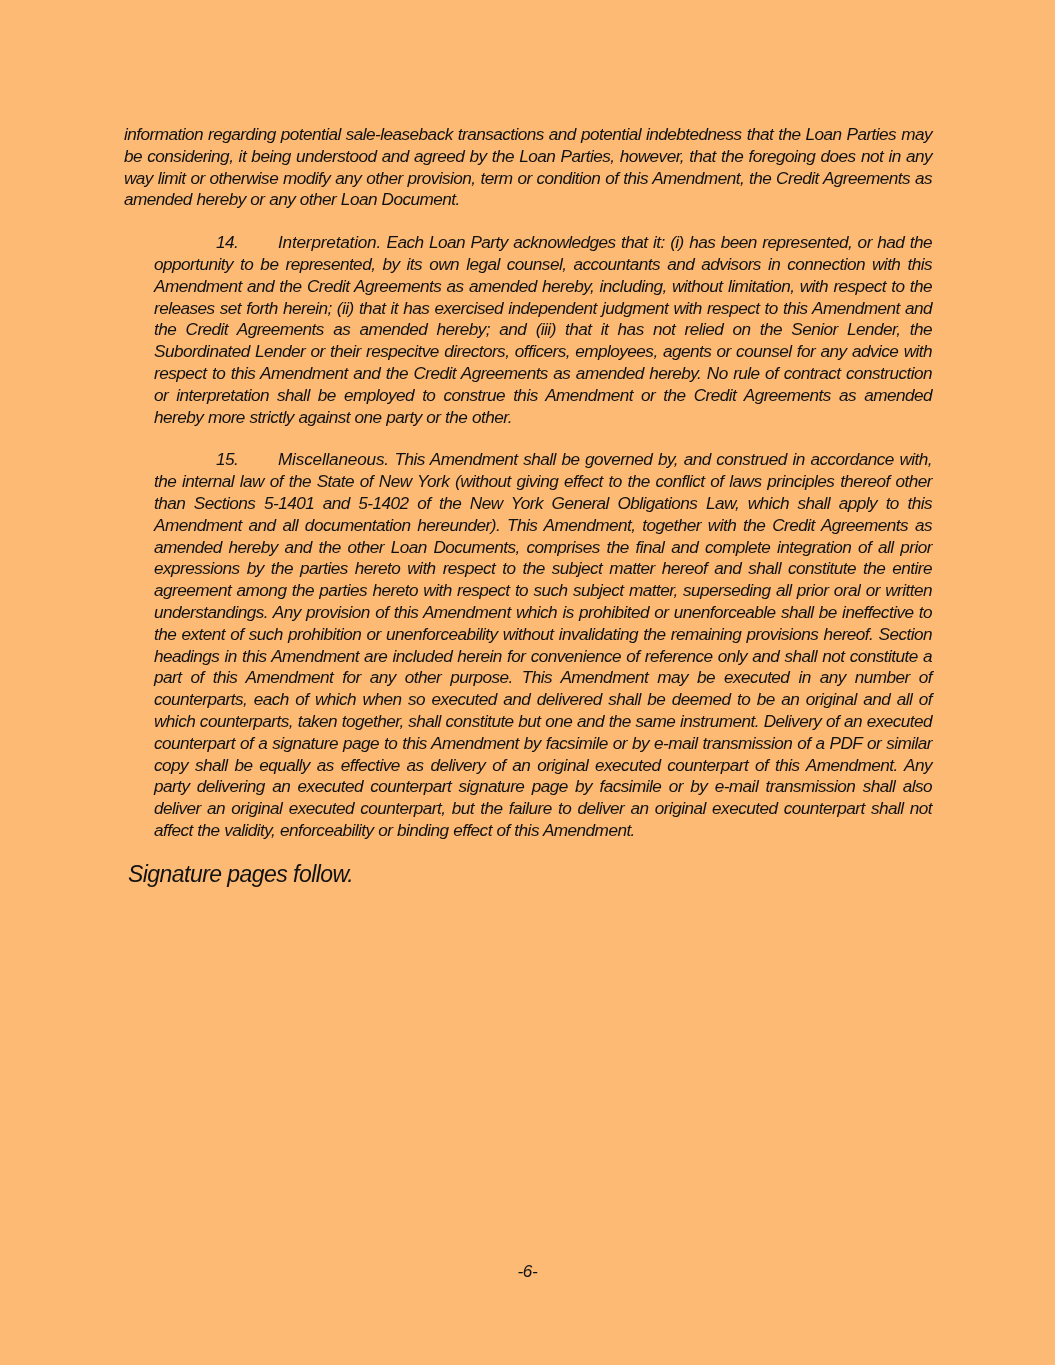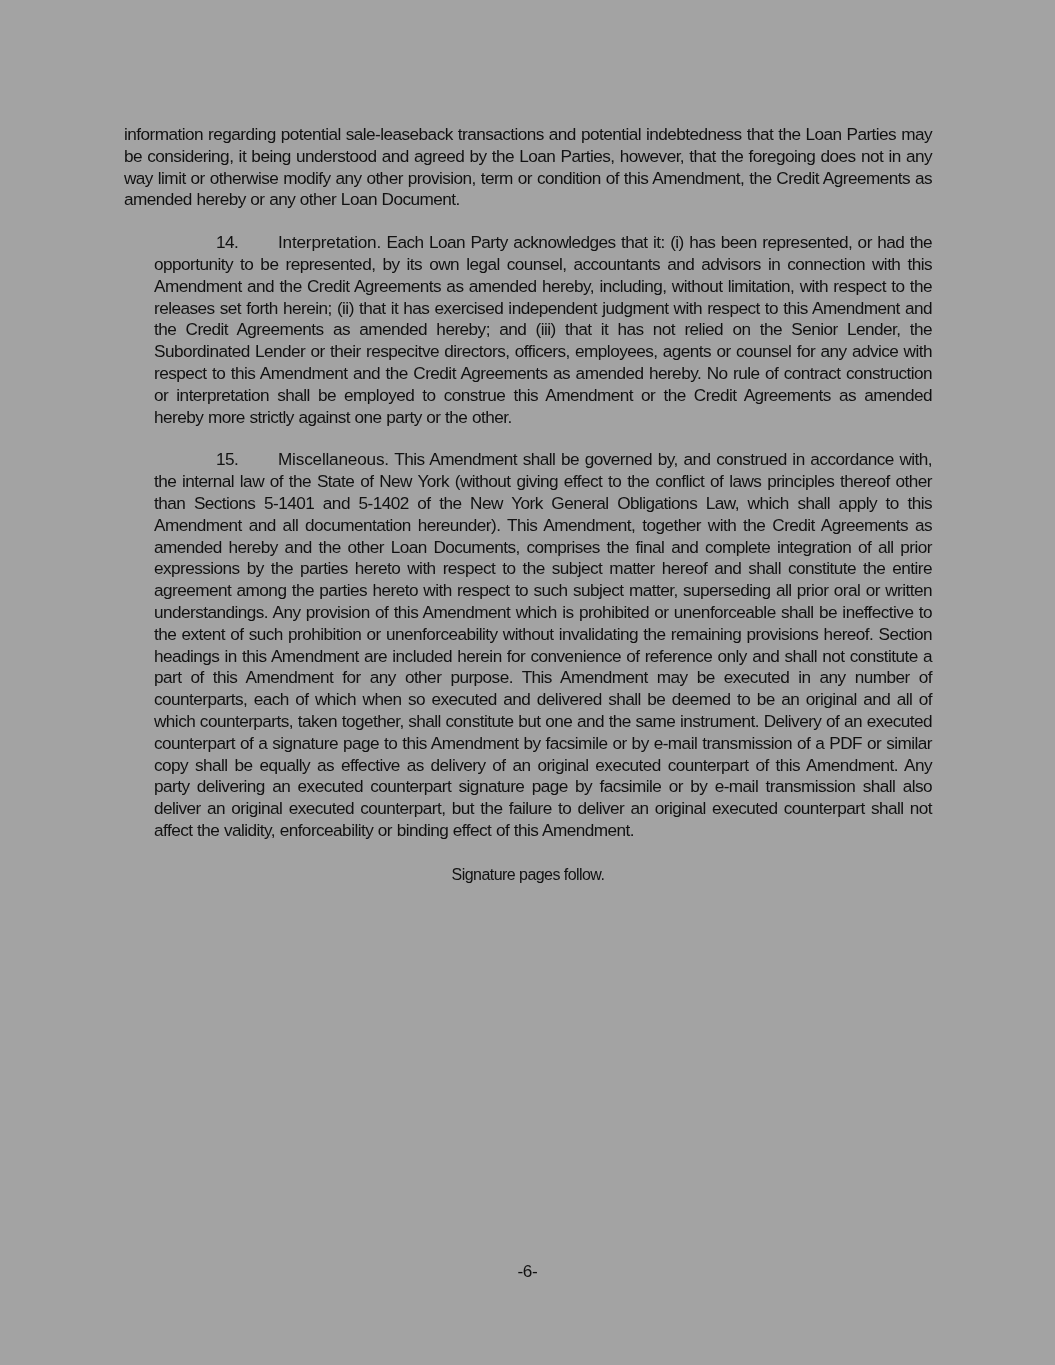--- a/index.html
+++ b/index.html
@@ -14,21 +14,22 @@
       overflow: hidden;
       color: #111111;
       font-family: "Liberation Sans", sans-serif;
     }
     .page {
       position: absolute;
       left: 0;
       top: 0;
       width: 1055px;
       height: 1365px;
-      background: #a3a3a3;
+      background: #fdba74;
+      font-style: italic;
     }
     .body-text {
       position: absolute;
       left: 124px;
       top: 124px;
       width: 808px;
     }
     .para {
       margin: 0 0 21px 0;
       font-size: 17.2px;
@@ -43,24 +44,23 @@
     }
     .sec-num {
       display: inline-block;
       width: 62px;
       text-indent: 0;
     }
     .sec-title {
       letter-spacing: -0.2px;
     }
     .closing {
-      margin: 18px;
-      font-size: 16px;
+      margin: 4px;
+      font-size: 23px;
       line-height: 21.8px;
-      text-align: center;
       letter-spacing: -0.55px;
       padding-top: 1px;
     }
     .page-number {
       position: absolute;
       left: 0;
       width: 1055px;
       top: 1261px;
       text-align: center;
       font-size: 17.2px;

